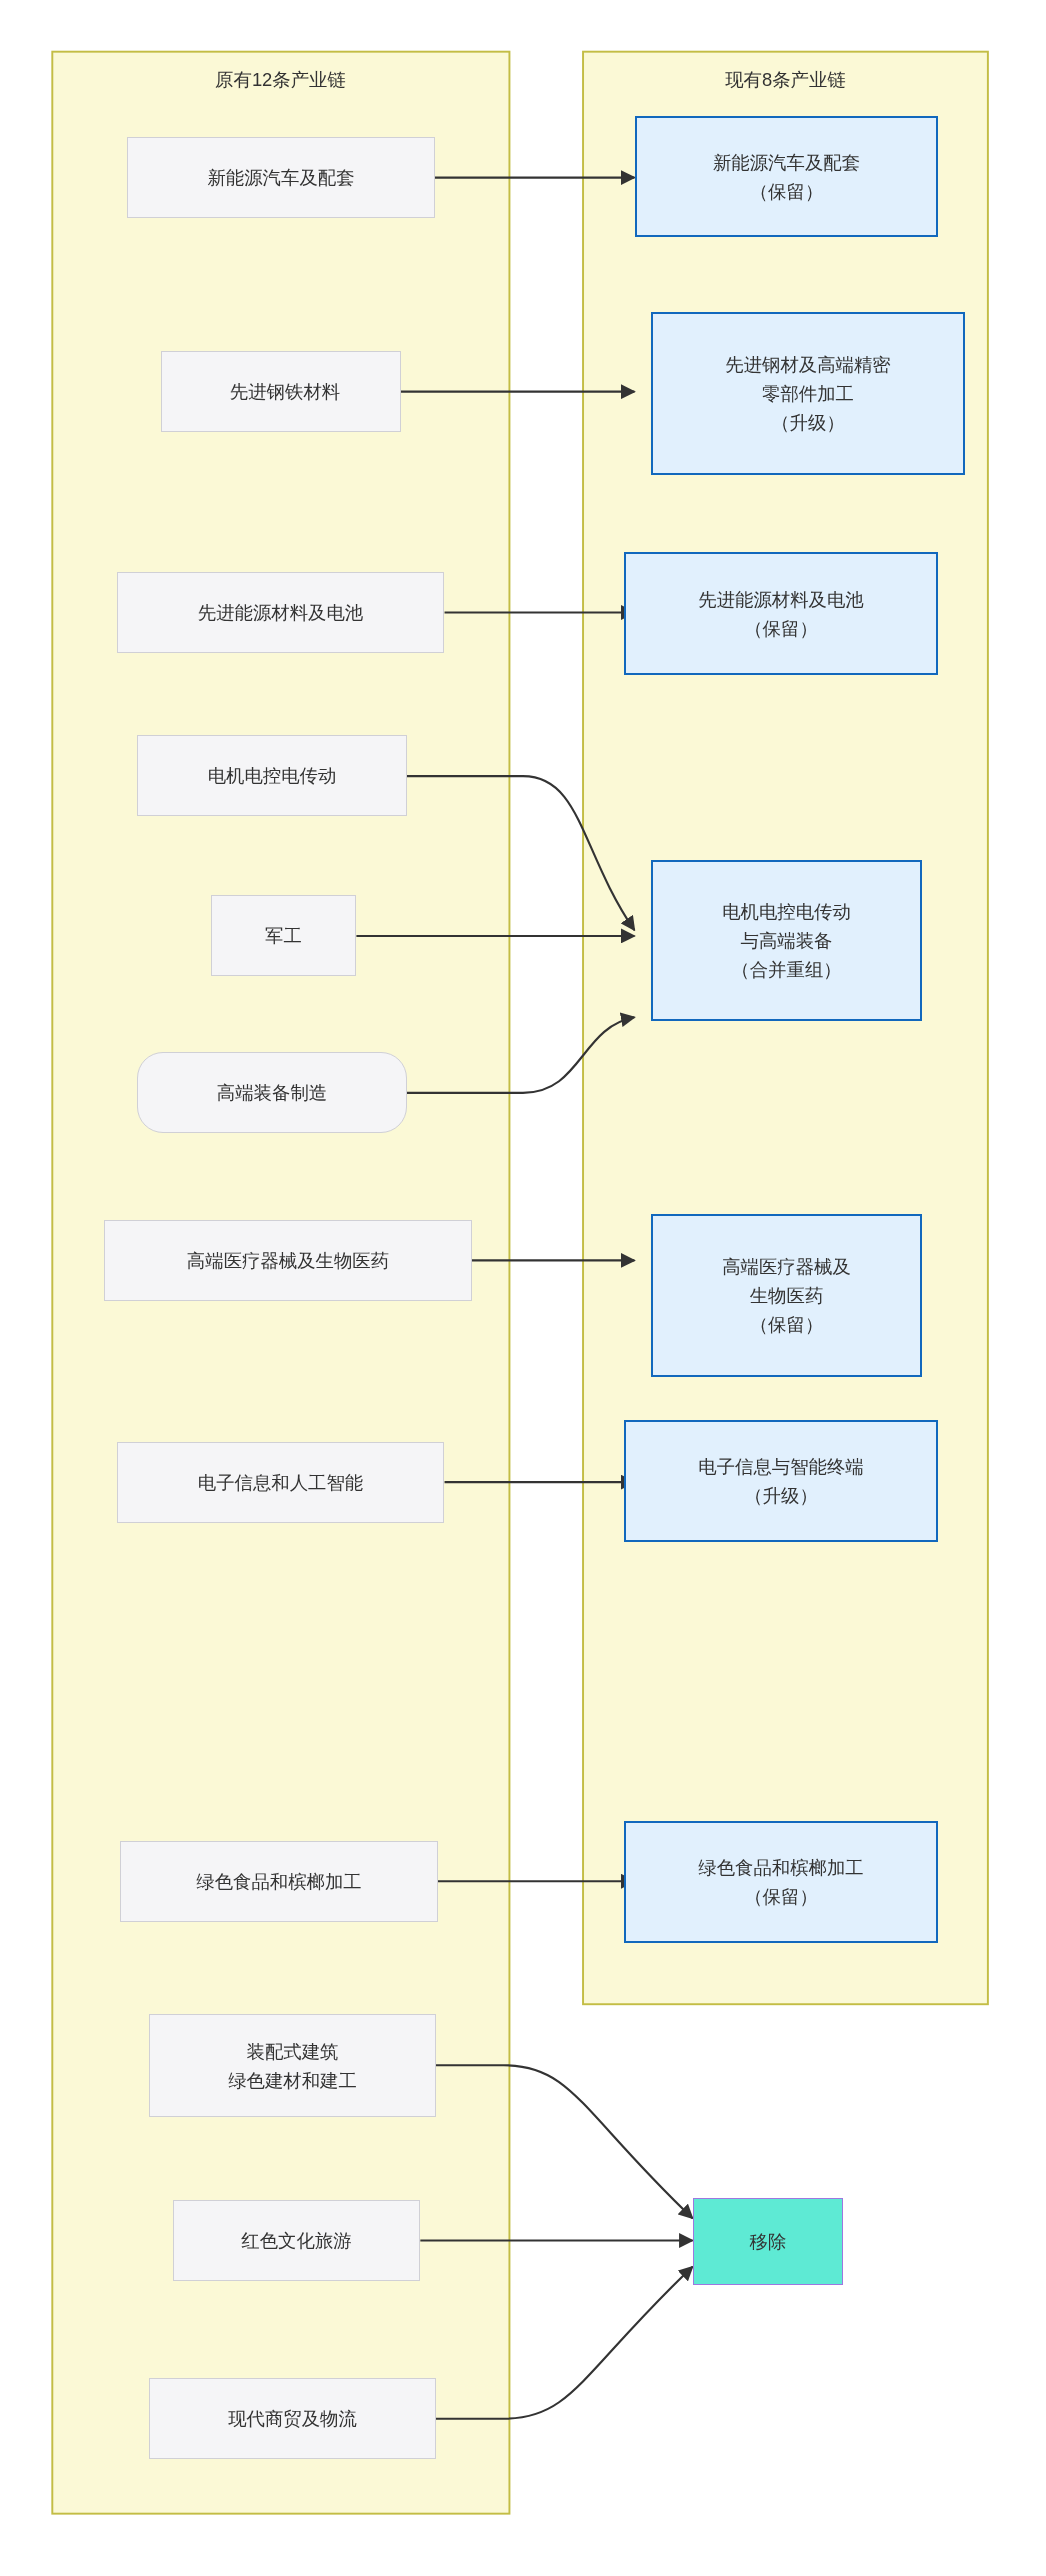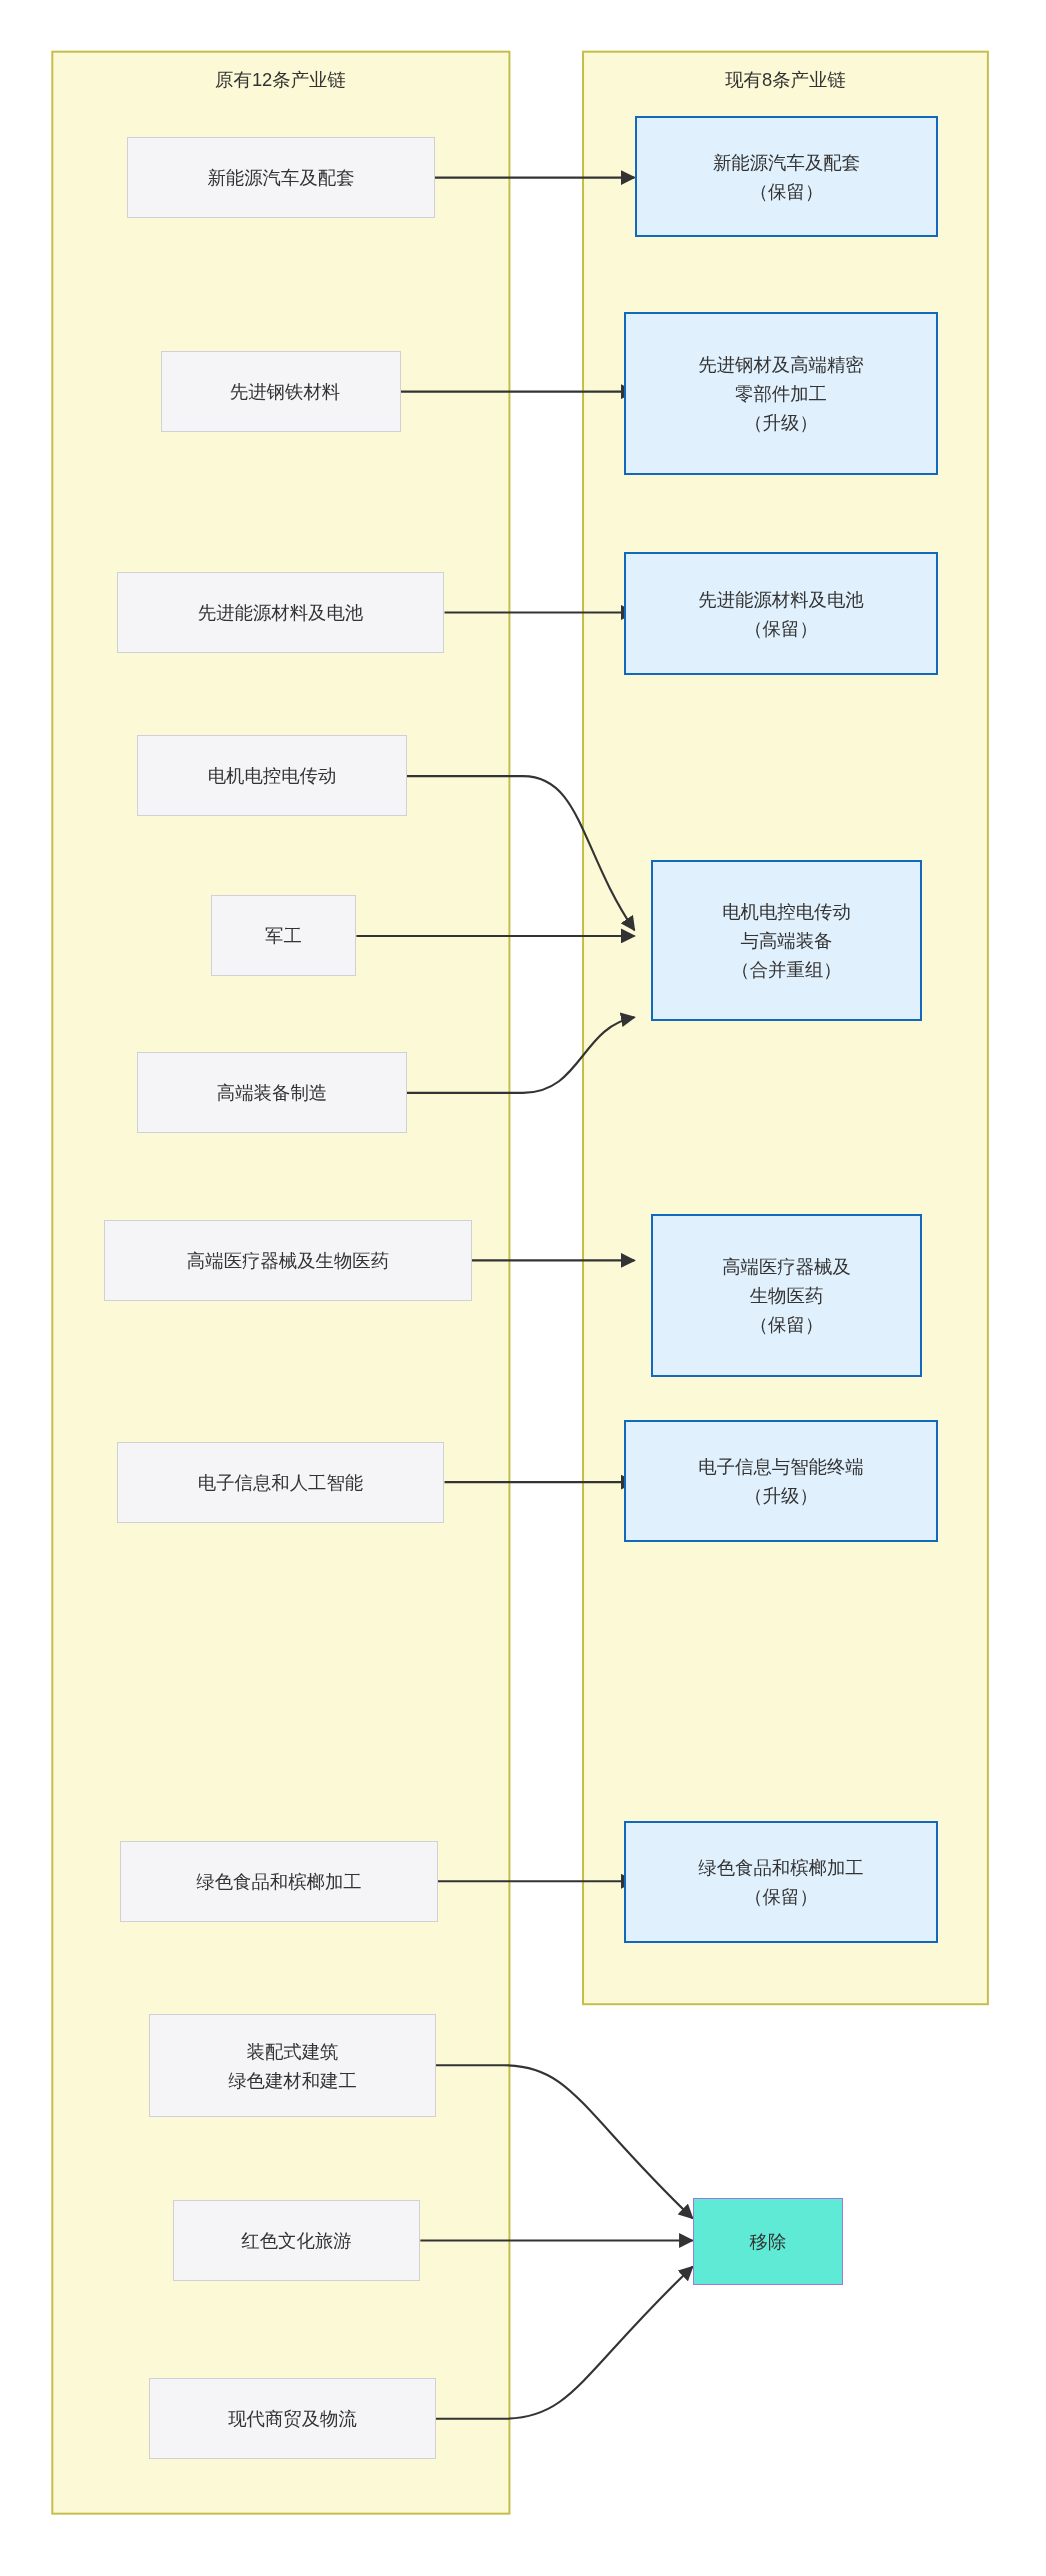--- a/index.html
+++ b/index.html
@@ -59,39 +59,39 @@
   <div class="node n-old" style="left:127px;top:137px;width:308px;height:81px;">新能源汽车及配套</div>
 
   <div class="node n-old" style="left:161px;top:351px;width:240px;height:81px;padding-left:8px;">先进钢铁材料</div>
 
   <div class="node n-old" style="left:117px;top:572px;width:327px;height:81px;">先进能源材料及电池</div>
 
   <div class="node n-old" style="left:137px;top:735px;width:270px;height:81px;">电机电控电传动</div>
 
   <div class="node n-old" style="left:211px;top:895px;width:145px;height:81px;">军工</div>
 
-  <div class="node n-old" style="left:137px;top:1052px;width:270px;height:81px;">高端装备制造</div>
+  <div class="node n-old" style="left:137px;top:1052px;width:270px;height:81px;border-radius:26px;">高端装备制造</div>
 
   <div class="node n-old" style="left:104px;top:1220px;width:368px;height:81px;">高端医疗器械及生物医药</div>
 
   <div class="node n-old" style="left:117px;top:1442px;width:327px;height:81px;">电子信息和人工智能</div>
 
   <div class="node n-old" style="left:120px;top:1841px;width:318px;height:81px;">绿色食品和槟榔加工</div>
 
   <div class="node n-old" style="left:149px;top:2014px;width:287px;height:103px;">装配式建筑
 绿色建材和建工</div>
 
   <div class="node n-old" style="left:173px;top:2200px;width:247px;height:81px;">红色文化旅游</div>
 
   <div class="node n-old" style="left:149px;top:2378px;width:287px;height:81px;">现代商贸及物流</div>
 
   <div class="node n-keep" style="left:635px;top:116px;width:303px;height:121px;">新能源汽车及配套
 （保留）</div>
 
-  <div class="node n-keep" style="left:624px;top:312px;width:314px;height:163px;">先进钢材及高端精密
+  <div class="node n-keep" style="left:651px;top:312px;width:314px;height:163px;">先进钢材及高端精密
 零部件加工
 （升级）</div>
 
   <div class="node n-keep" style="left:624px;top:552px;width:314px;height:123px;">先进能源材料及电池
 （保留）</div>
 
   <div class="node n-keep" style="left:651px;top:860px;width:271px;height:161px;">电机电控电传动
 与高端装备
 （合并重组）</div>
 

